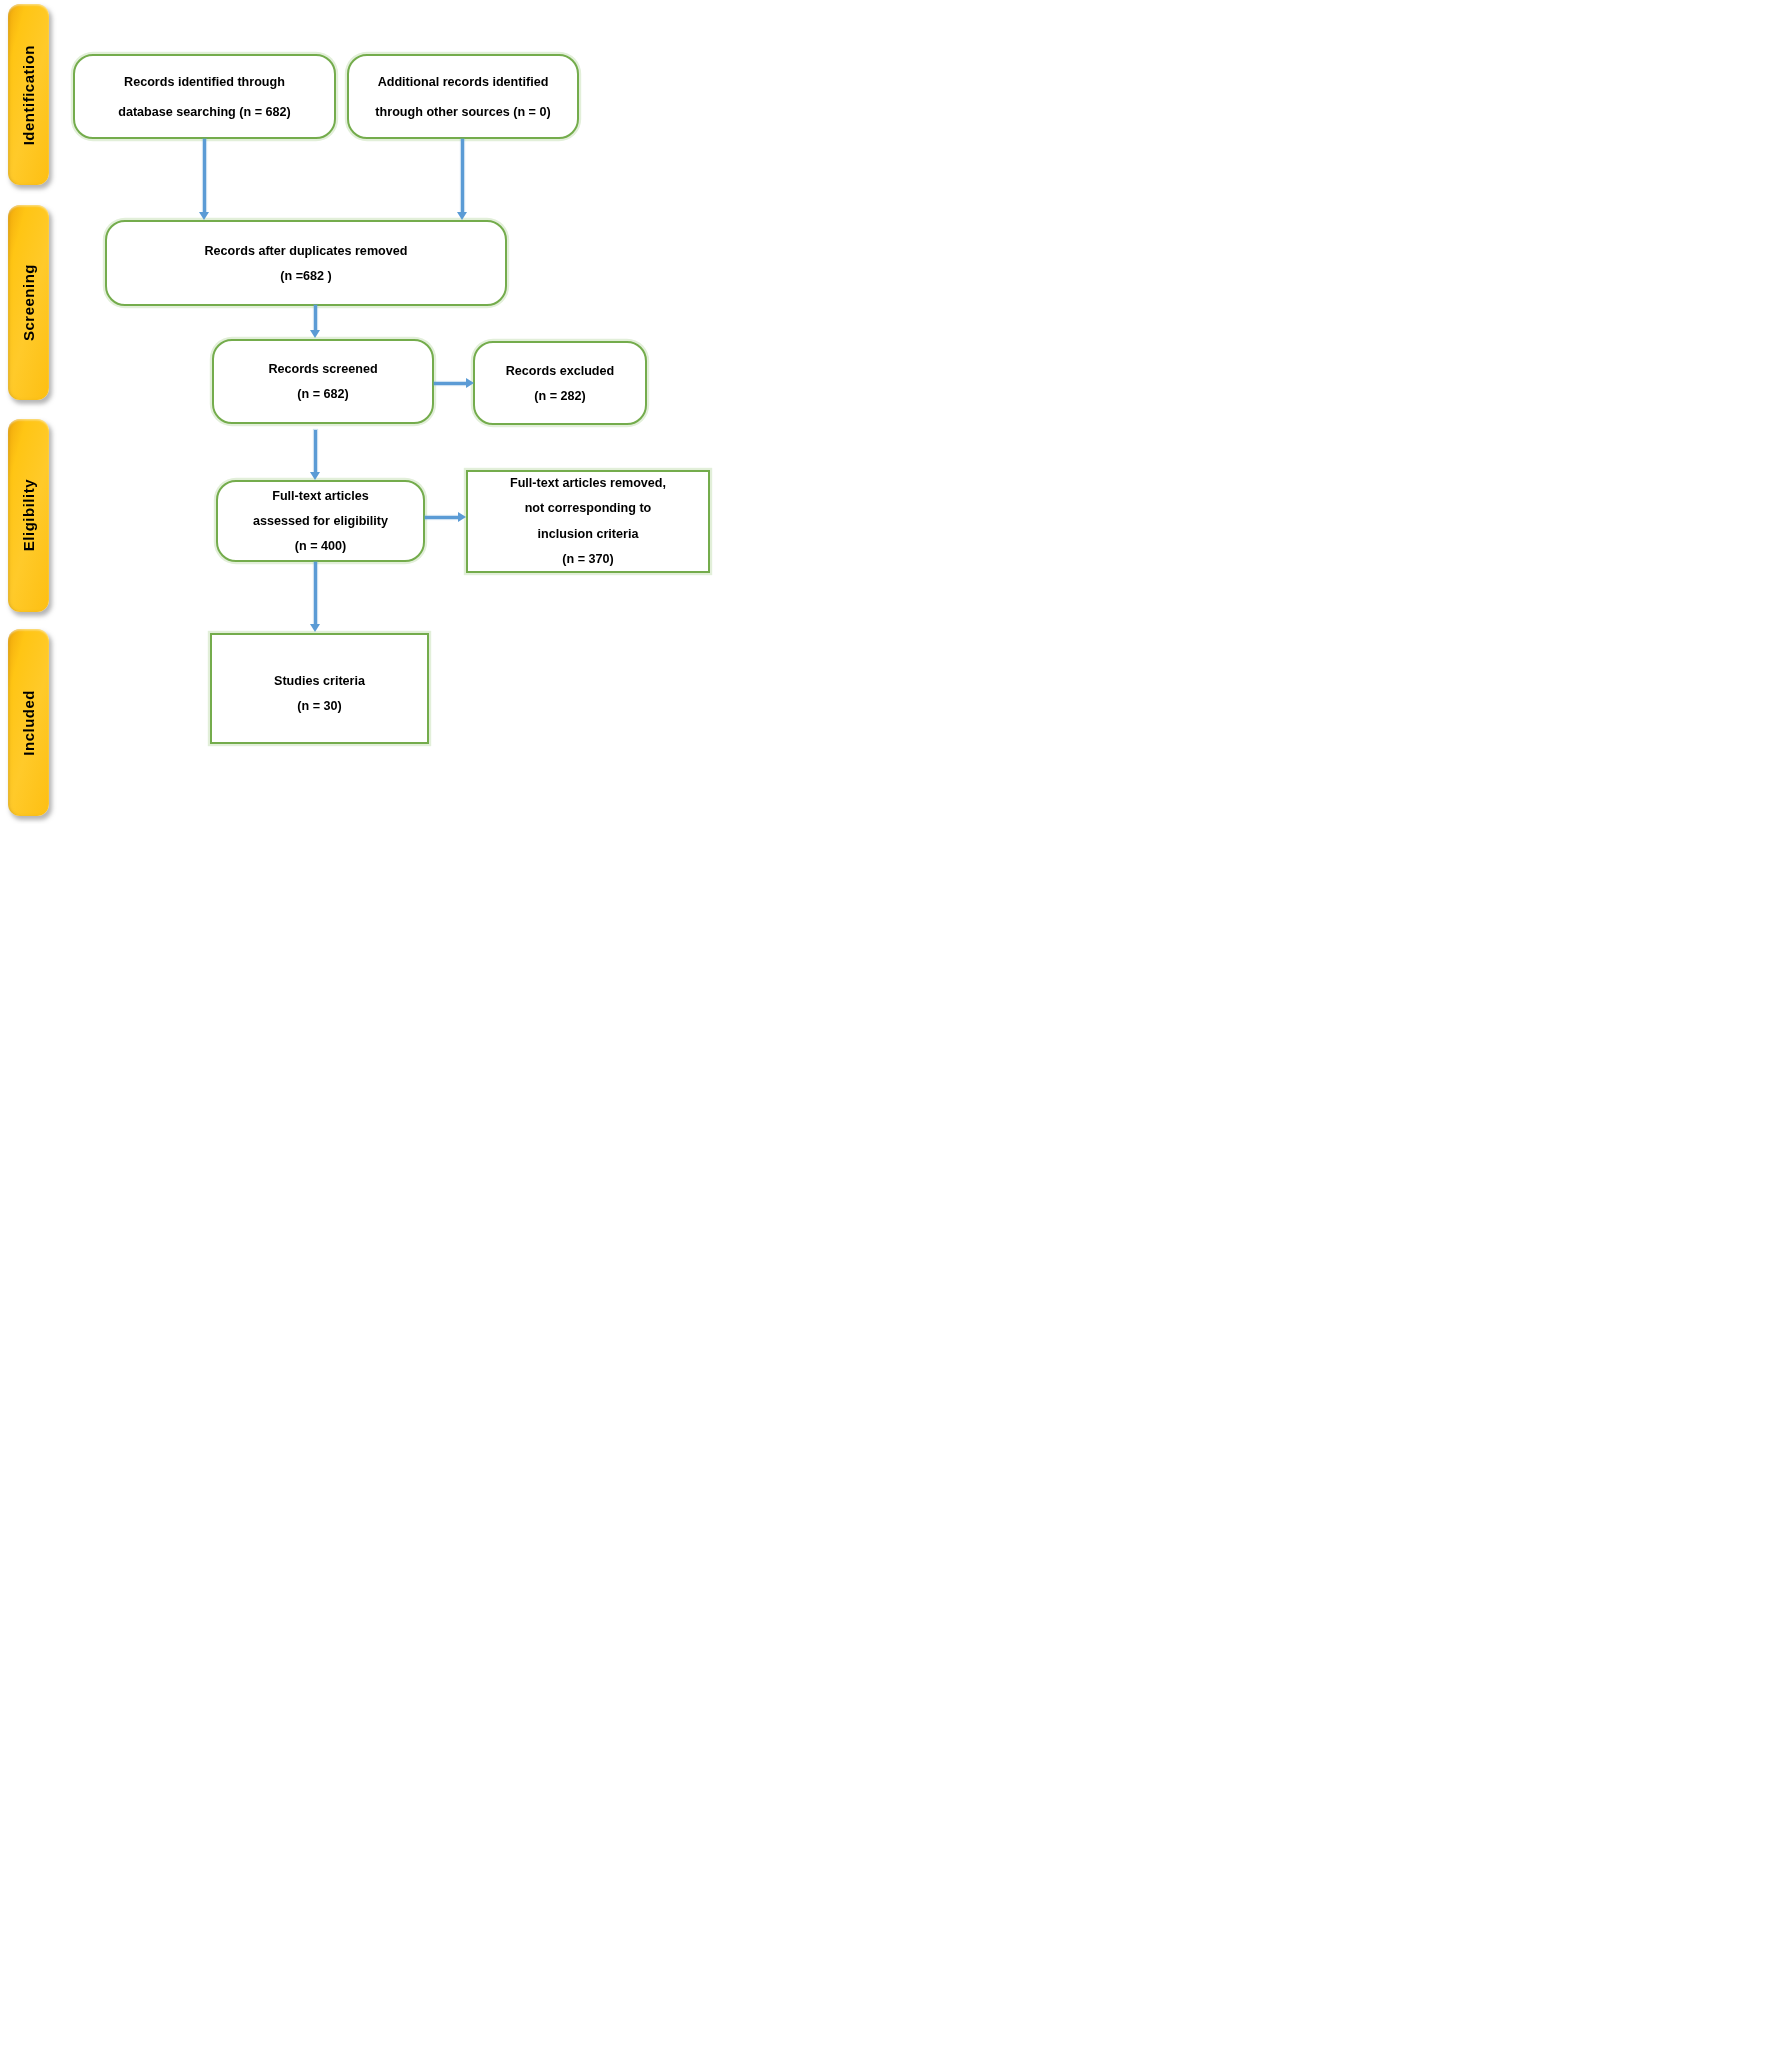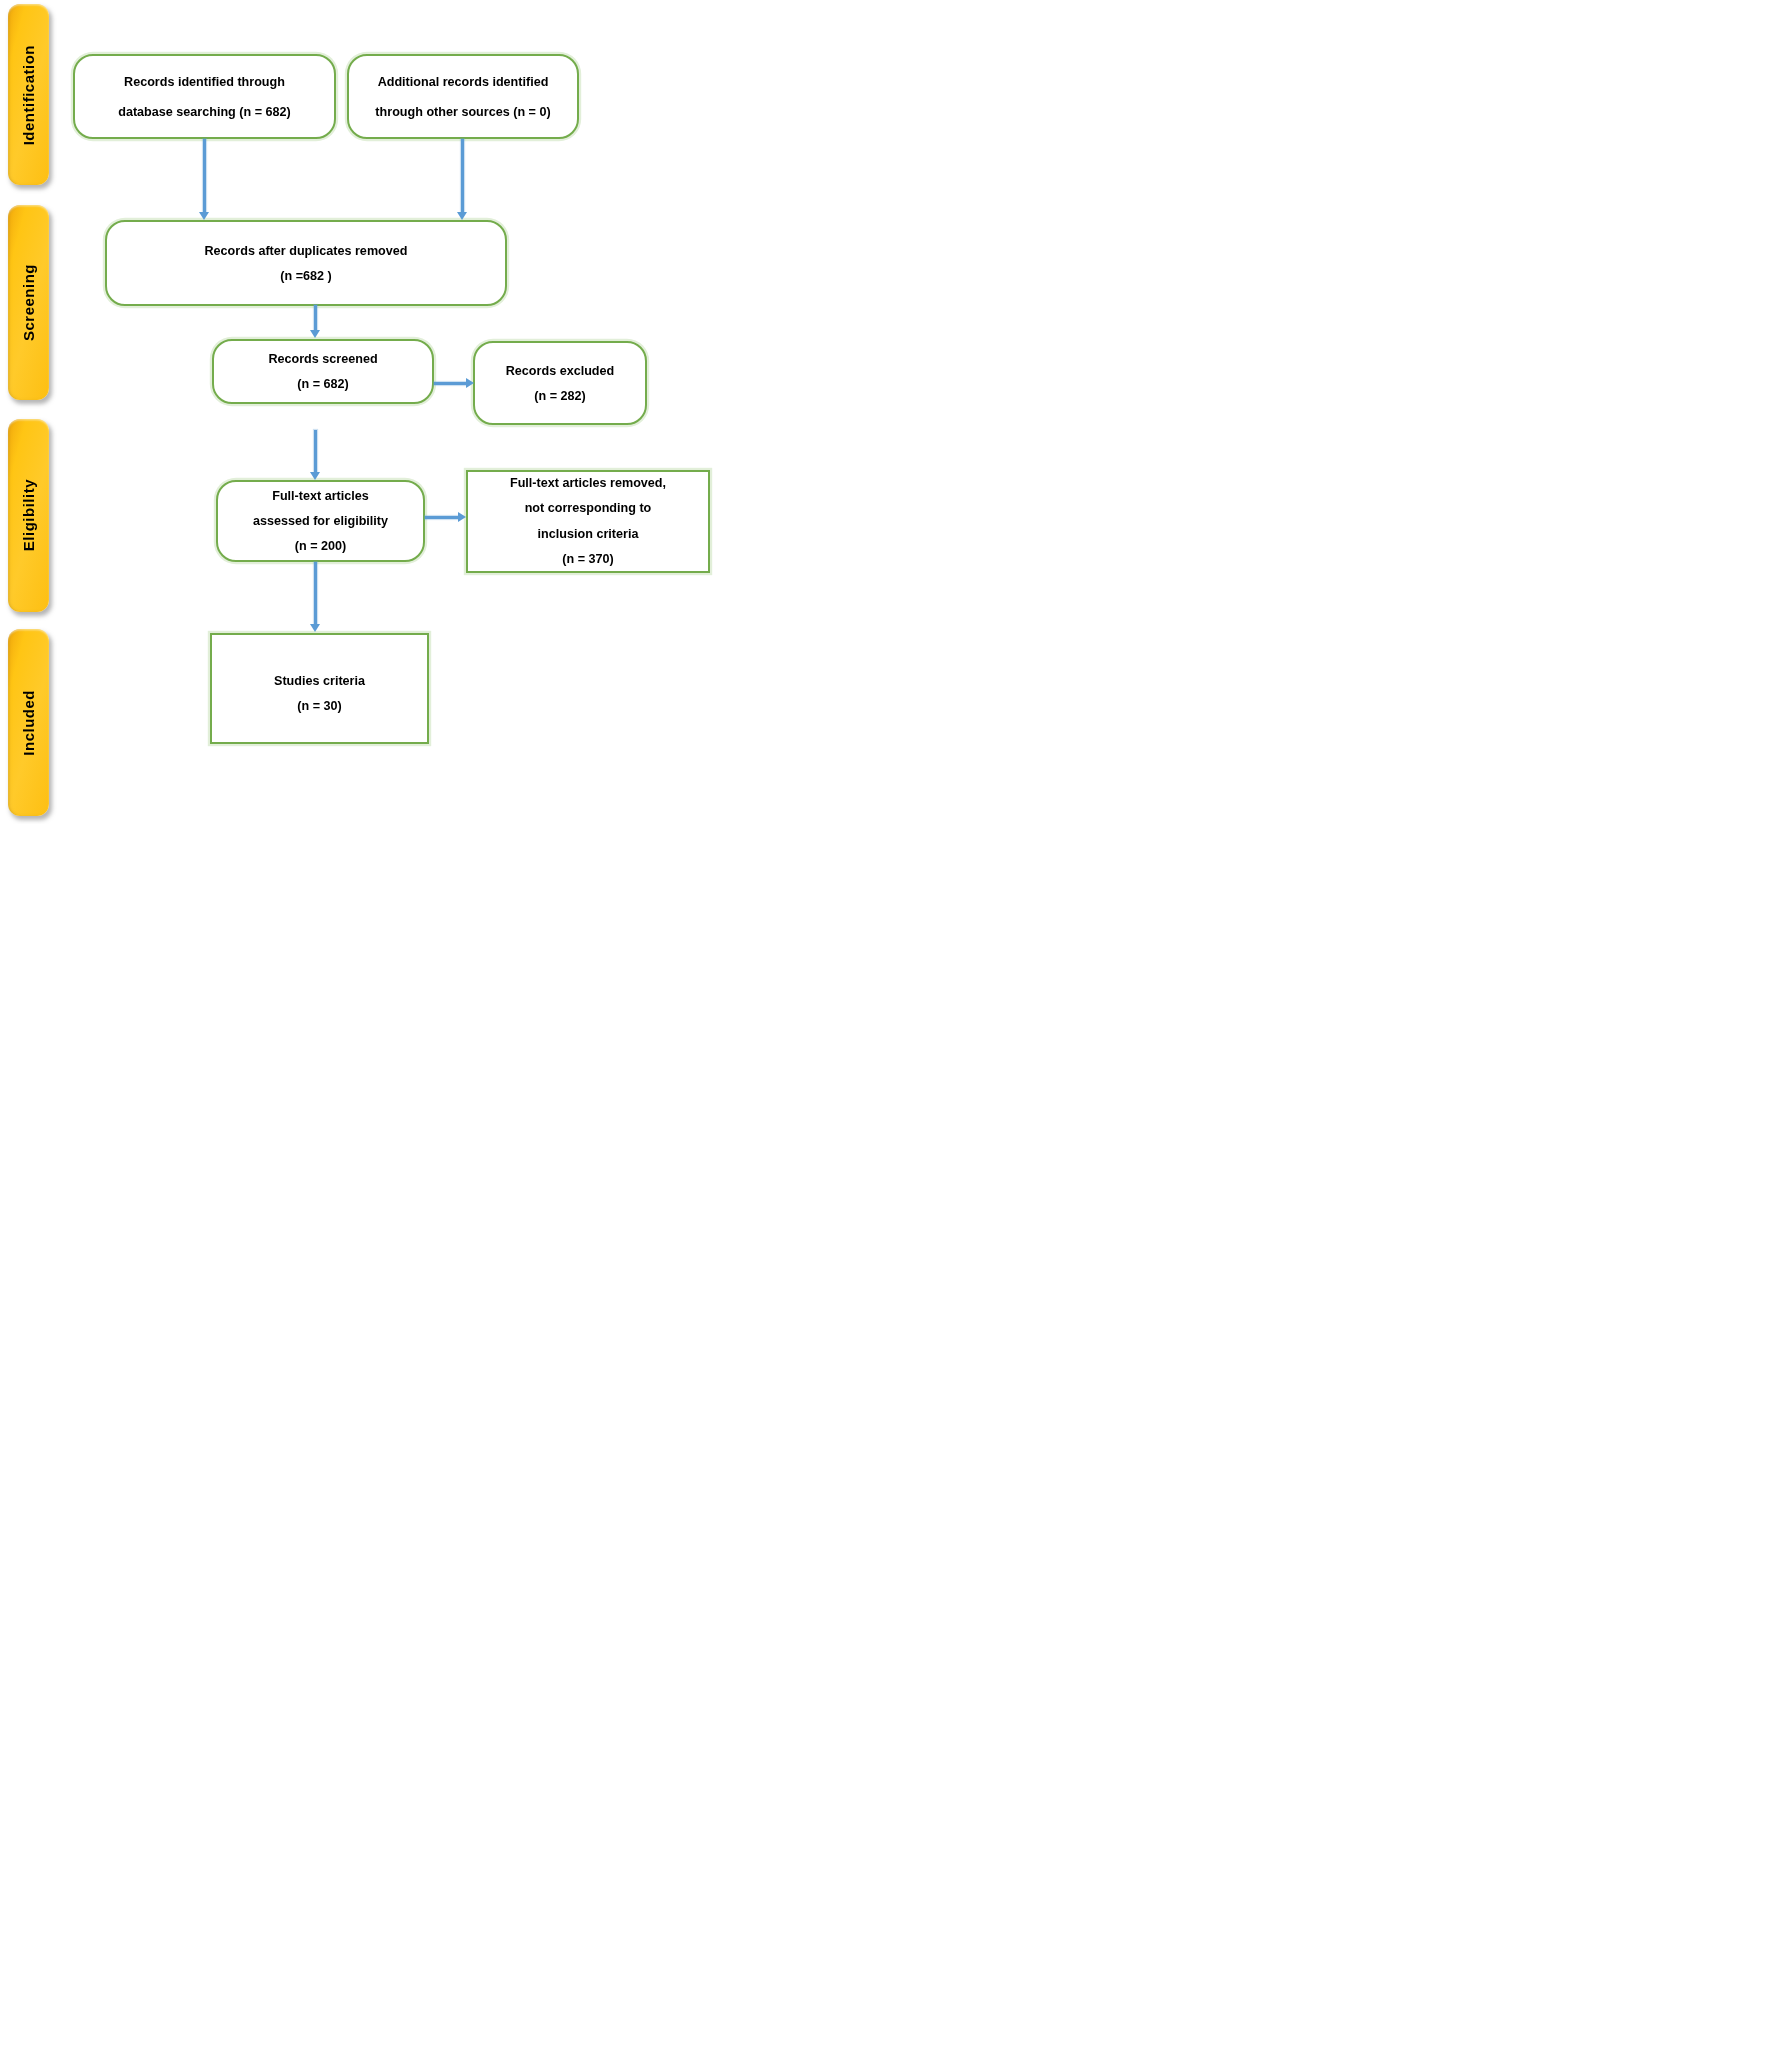--- a/index.html
+++ b/index.html
@@ -127,34 +127,34 @@
   <div class="box tight bias-top" style="left:347px;top:54px;width:232px;height:85px">
     <div class="line">Additional records identified</div>
     <div class="line">through other sources (n = 0)</div>
   </div>
 
   <div class="box bias-top" style="left:105px;top:220px;width:402px;height:86px">
     <div class="line">Records after duplicates removed</div>
     <div class="line">(n =682 )</div>
   </div>
 
-  <div class="box bias-top" style="left:212px;top:339px;width:222px;height:65px">
+  <div class="box bias-top" style="left:212px;top:339px;width:222px;height:85px">
     <div class="line">Records screened</div>
     <div class="line">(n = 682)</div>
   </div>
 
   <div class="box bias-top" style="left:473px;top:341px;width:174px;height:84px">
     <div class="line">Records excluded</div>
     <div class="line">(n = 282)</div>
   </div>
 
   <div class="box bias-top" style="left:216px;top:480px;width:209px;height:82px">
     <div class="line">Full-text articles</div>
     <div class="line">assessed for eligibility</div>
-    <div class="line">(n = 200)</div>
+    <div class="line">(n = 400)</div>
   </div>
 
   <div class="box" style="left:466px;top:470px;width:244px;height:103px">
     <div class="line">Full-text articles removed,</div>
     <div class="line">not corresponding to</div>
     <div class="line">inclusion criteria</div>
     <div class="line">(n = 370)</div>
   </div>
 
   <div class="box bias-bottom" style="left:210px;top:633px;width:219px;height:111px">

